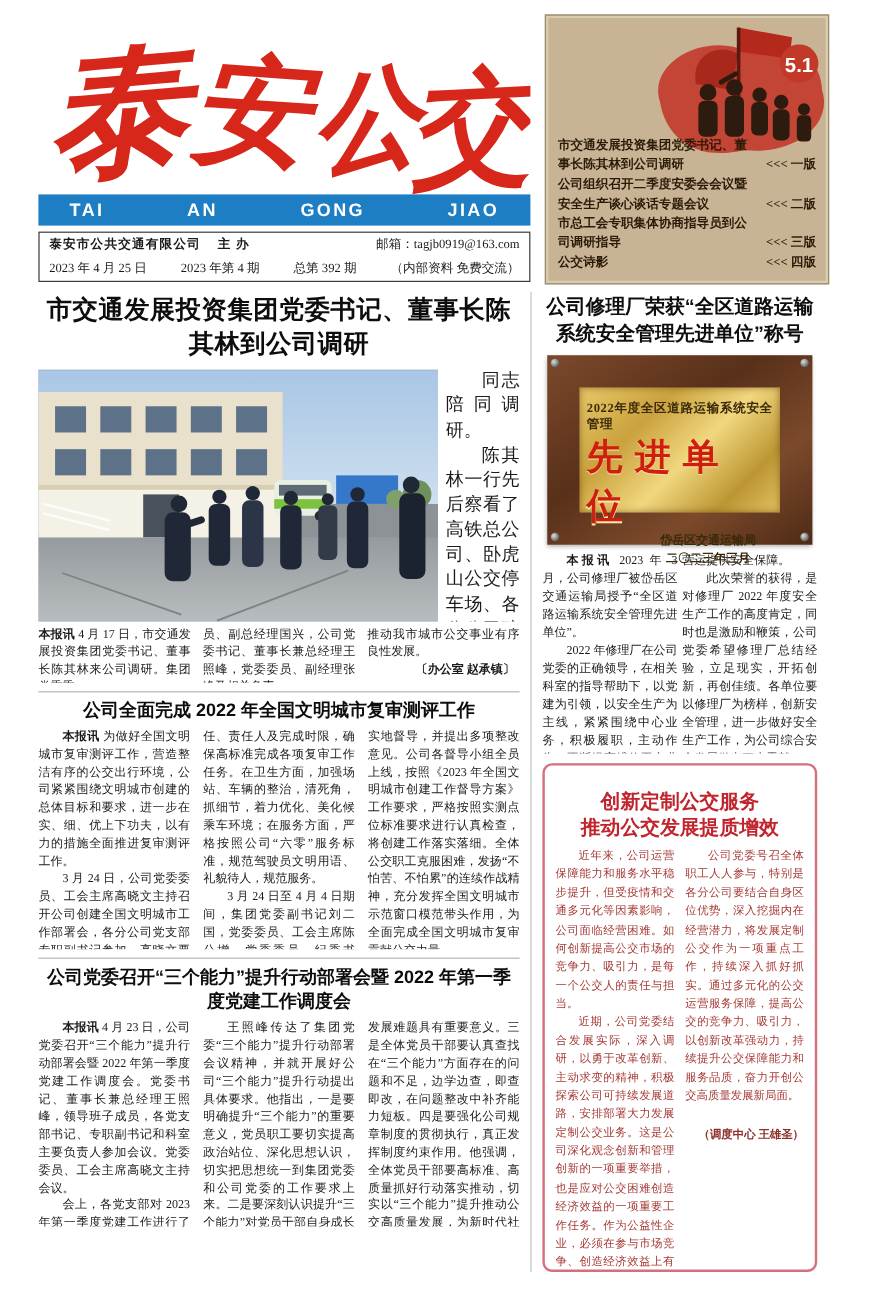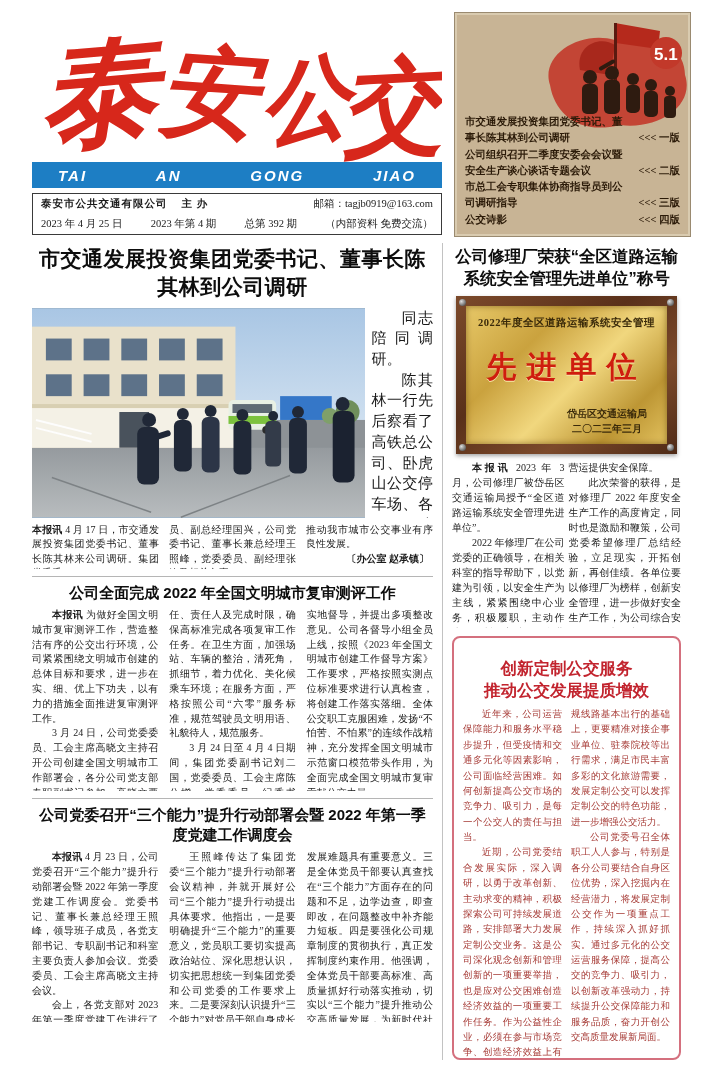--- a/index.html
+++ b/index.html
@@ -6,21 +6,21 @@
   html,body { width:725px; height:1080px; background:#f3f3f1; overflow:hidden; }
   body { font-family:"Liberation Serif", serif; color:#1a1a1a; }
   .sheet { width:725px; height:1080px; background:#ffffff; padding:12px 30px 10px 32px; position:relative; }
 
   
   .header-row { display:flex; gap:12px; }
   .mast-block { width:410px; }
   .mast-logo { width:410px; height:150px; display:block; }
   .roman-bar { height:26px; background:#1d7ec4; color:#fff; display:flex; align-items:center;
                justify-content:space-between; padding:0 26px; font-family:"Liberation Sans",sans-serif;
-               font-style:italic; font-weight:bold; font-size:15px; letter-spacing:2px; }
+               font-weight:bold; font-size:15px; letter-spacing:2px; }
   .info-box { border:1px solid #3a3a3a; margin-top:5px; font-size:10.5px; }
   .info-row { display:flex; justify-content:space-between; padding:3px 8px; }
   .info-left b { letter-spacing:1px; }
   .gap-s { display:inline-block; width:14px; }
 
   .daodu { width:237px; height:225px; background:#c8b röt495; background:#c8b495; border:1px solid #9a8a70;
            box-shadow:inset 0 0 0 2px #d9cbb0; position:relative; overflow:hidden; padding:10px 12px; }
   .daodu-title { font-family:"Liberation Sans",sans-serif; font-weight:bold; font-size:26px; color:#241505;
                  letter-spacing:3px; position:relative; z-index:2; }
   .daodu-art { position:absolute; top:2px; right:0; z-index:1; }
@@ -55,21 +55,21 @@
   .body3 > div { flex:1; }
   .a2h { height:183px; } .a3h { height:172px; }
   .body2 { display:flex; gap:4px; font-size:10px; line-height:1.5; text-align:justify; overflow:hidden; height:168px; }
   .body2 > div { flex:1; }
   p.ind { text-indent:2em; }
   p.cont { text-indent:0; }
   .byline { text-align:right; font-weight:bold; margin-top:0; padding-right:4px; }
 
   
   .plaque { width:221px; height:158px; margin:0 auto 6px; background:linear-gradient(145deg,#7c4a2b,#59301a 40%,#7c4a2b 70%,#4e2a16);
-            padding:10px; position:relative; box-shadow:0 2px 4px rgba(0,0,0,.35); }
+            padding:27px; position:relative; box-shadow:0 2px 4px rgba(0,0,0,.35); }
   .plaque-in { width:100%; height:100%; background:linear-gradient(135deg,#e7c868,#caa23e 30%,#f1d77e 55%,#bd9634 80%,#e2c15e);
                display:flex; flex-direction:column; justify-content:space-between; align-items:center;
                padding:10px 6px 8px; box-shadow:inset 0 0 6px rgba(90,60,10,.6); }
   .plq-top { font-size:10.5px; color:#3a2a0a; font-weight:bold; letter-spacing:0.5px; }
   .plq-title { font-size:30px; font-weight:bold; color:#cf1d0e; letter-spacing:10px; text-shadow:0 1px 0 #f7e7a8;
                font-family:"Liberation Serif",serif; }
   .plq-bot { font-size:10px; color:#3a2a0a; text-align:center; line-height:1.5; align-self:flex-end; padding-right:14px; font-weight:bold; }
   .screw { position:absolute; width:7px; height:7px; border-radius:50%;
            background:radial-gradient(circle at 35% 35%, #ddd, #777 60%, #333); }
   .screw.tl{top:3px;left:3px}.screw.tr{top:3px;right:3px}.screw.bl{bottom:3px;left:3px}.screw.br{bottom:3px;right:3px}
@@ -319,21 +319,20 @@
         <h3>
           <span>创新定制公交服务</span><br>
           <span>推动公交发展提质增效</span>
         </h3>
         <div class="op-body">
           <div>
             <p class="ind">近年来，公司运营保障能力和服务水平稳步提升，但受疫情和交通多元化等因素影响，公司面临经营困难。如何创新提高公交市场的竞争力、吸引力，是每一个公交人的责任与担当。</p>
             <p class="ind">近期，公司党委结合发展实际，深入调研，以勇于改革创新、主动求变的精神，积极探索公司可持续发展道路，安排部署大力发展定制公交业务。这是公司深化观念创新和管理创新的一项重要举措，也是应对公交困难创造经济效益的一项重要工作任务。作为公益性企业，必须在参与市场竞争、创造经济效益上有所突破。发展定制公交，是看到了隐藏在常规线路之外的市场，找准了优化服务、提高效率的新路径，也是探索实现经济效益和社会效益双丰收的新出路，更是公交人不等不靠、自主作为的实际行动。定制公交具有个性化、高性价、更便捷等优势，公交在满足市民常</p>
           </div>
           <div>
-            <p class="cont">规线路基本出行的基础上，更要精准对接企事业单位、驻泰院校等出行需求，满足市民丰富多彩的文化旅游需要，发展定制公交可以发挥定制公交的特色功能，进一步增强公交活力。</p>
             <p class="ind">公司党委号召全体职工人人参与，特别是各分公司要结合自身区位优势，深入挖掘内在经营潜力，将发展定制公交作为一项重点工作，持续深入抓好抓实。通过多元化的公交运营服务保障，提高公交的竞争力、吸引力，以创新改革强动力，持续提升公交保障能力和服务品质，奋力开创公交高质量发展新局面。</p>
             <div class="op-byline">（调度中心 王雄圣）</div>
 
           </div>
         </div>
       </div>
 
     </div>
   </div>
 </div>

